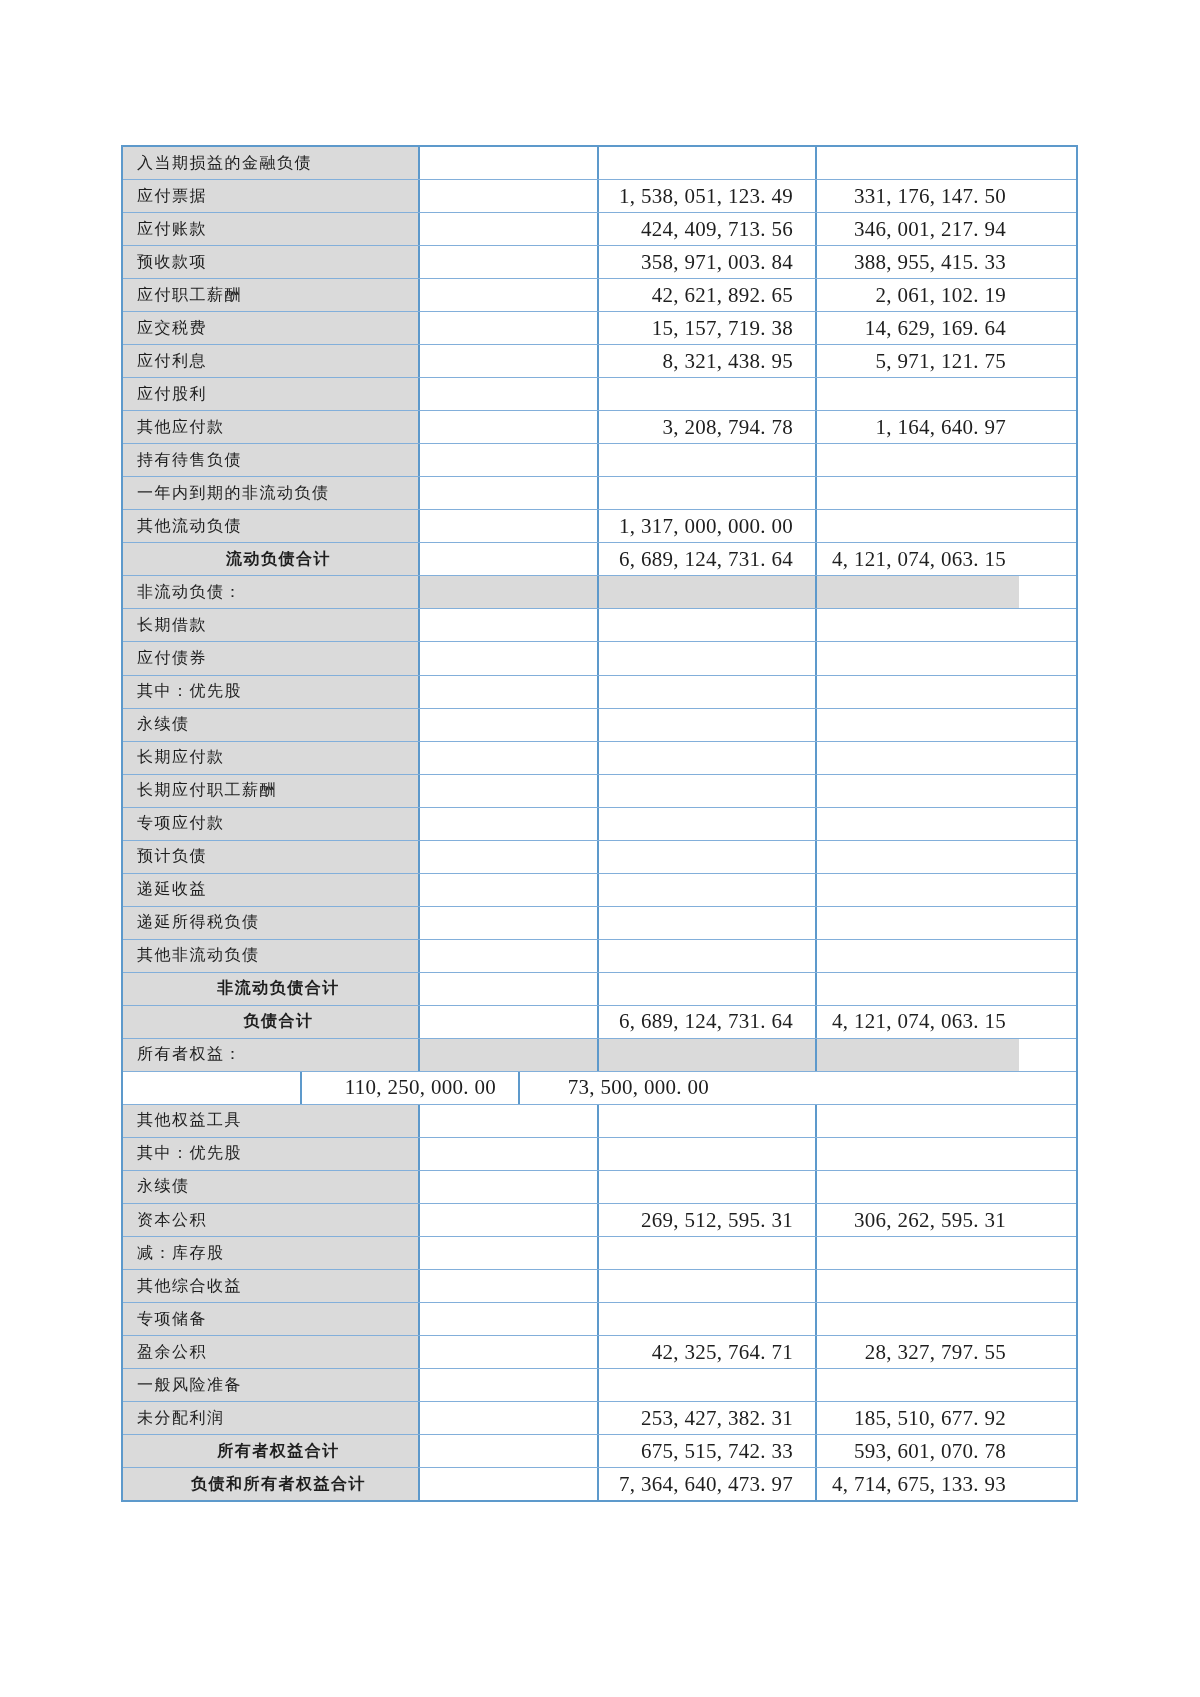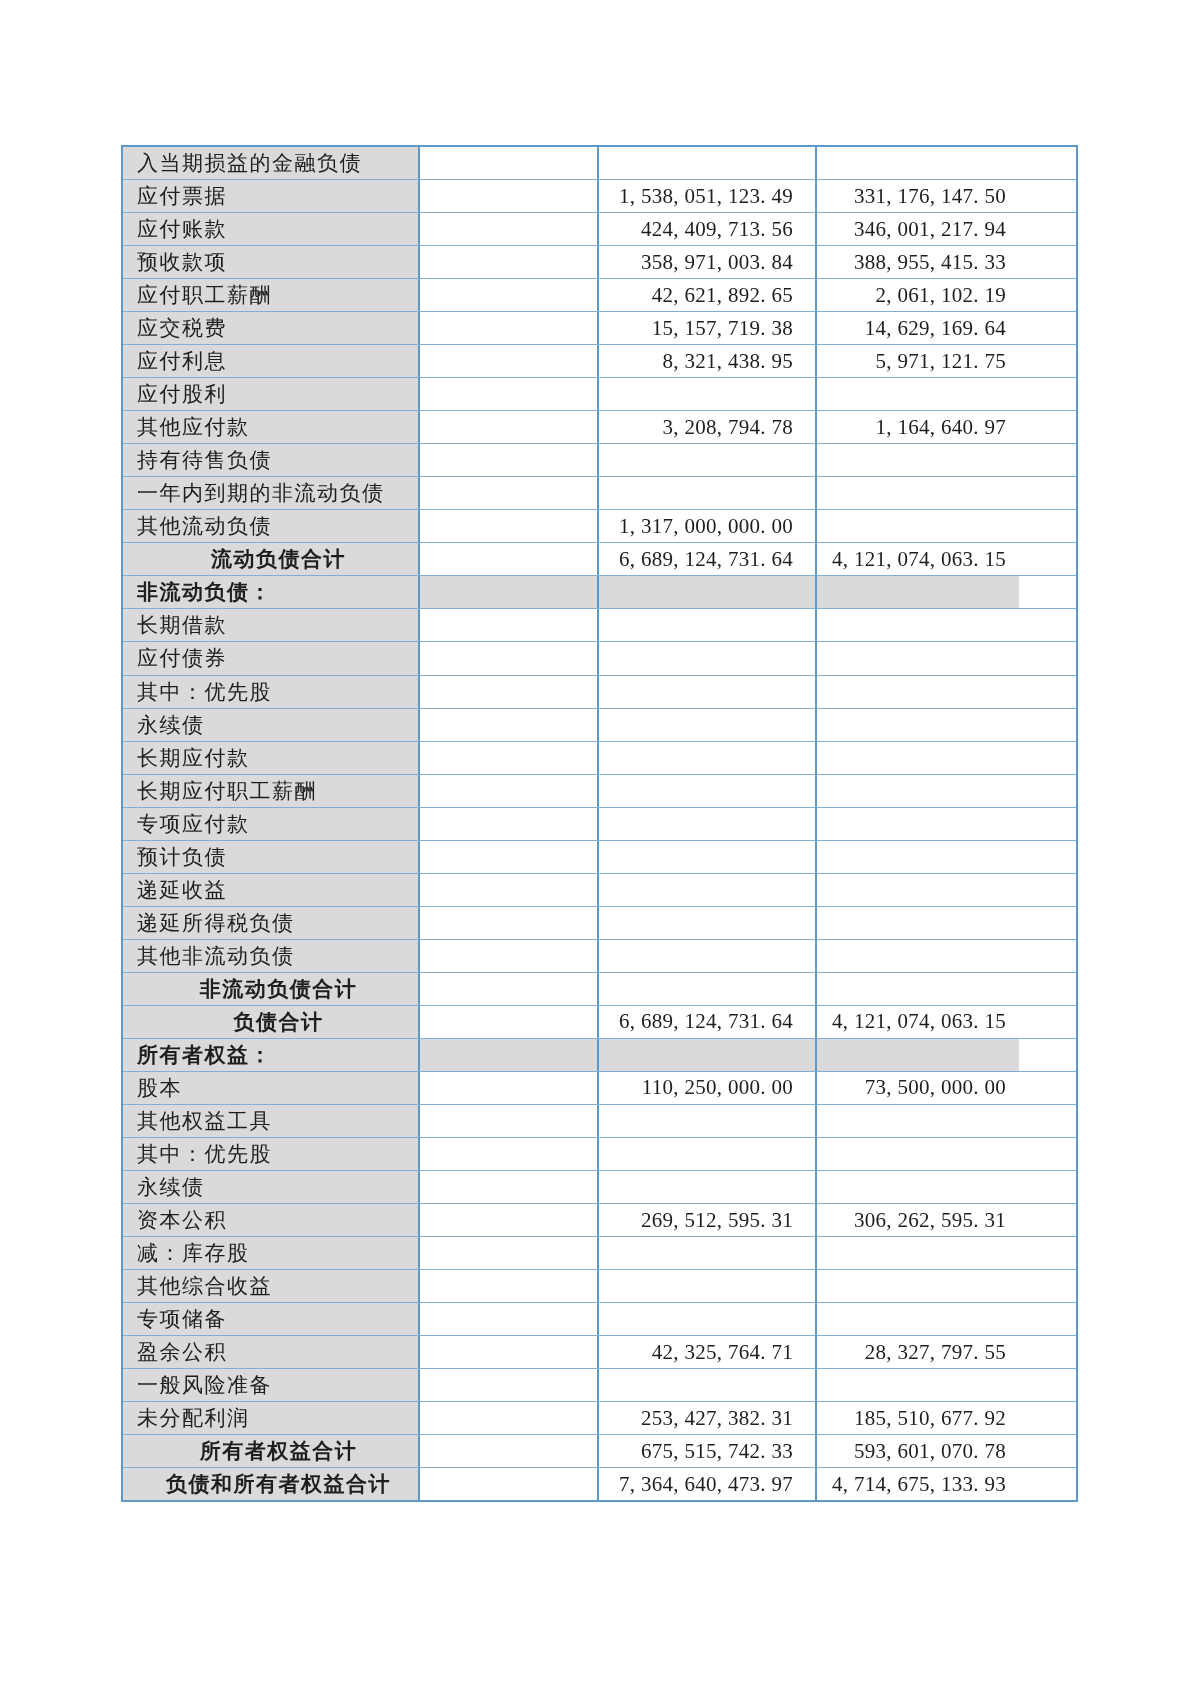--- a/index.html
+++ b/index.html
@@ -42,21 +42,21 @@
     align-items: center;
     min-width: 0;
     overflow: hidden;
     white-space: nowrap;
   }
   .label-cell {
     width: 297px;
     background: var(--fill-gray);
     border-right: 2px solid var(--border-strong);
     padding-left: 14px;
-    font-size: 21px;
+    font-size: 16px;
     letter-spacing: 1.5px;
   }
   .blank-cell {
     width: 179px;
     border-right: 2px solid var(--border-strong);
     background: #ffffff;
   }
   .num-cell {
     justify-content: flex-end;
     font-size: 21px;
@@ -71,21 +71,21 @@
   .num-cell.prior {
     width: 202px;
     padding-right: 13px;
   }
   
   .total .label-cell {
     font-weight: 700;
     justify-content: center;
     padding-left: 16px;
   }
-  .section .label-cell { font-weight: 700; }
+  .section .label-cell { font-weight: 400; }
   .section .blank-cell,
   .section .num-cell { background: var(--fill-gray); }
   .sub .label-cell { }
 </style>
 </head>
 <body>
 
 <div class="page">
   <div class="sheet-table">
       <div class="row item">
@@ -250,21 +250,20 @@
         <div class="cell num-cell current">6, 689, 124, 731. 64</div>
         <div class="cell num-cell prior">4, 121, 074, 063. 15</div>
       </div>
       <div class="row section">
         <div class="cell label-cell">所有者权益：</div>
         <div class="cell blank-cell"></div>
         <div class="cell num-cell current"></div>
         <div class="cell num-cell prior"></div>
       </div>
       <div class="row item">
-        <div class="cell label-cell">股本</div>
         <div class="cell blank-cell"></div>
         <div class="cell num-cell current">110, 250, 000. 00</div>
         <div class="cell num-cell prior">73, 500, 000. 00</div>
       </div>
       <div class="row item">
         <div class="cell label-cell">其他权益工具</div>
         <div class="cell blank-cell"></div>
         <div class="cell num-cell current"></div>
         <div class="cell num-cell prior"></div>
       </div>

